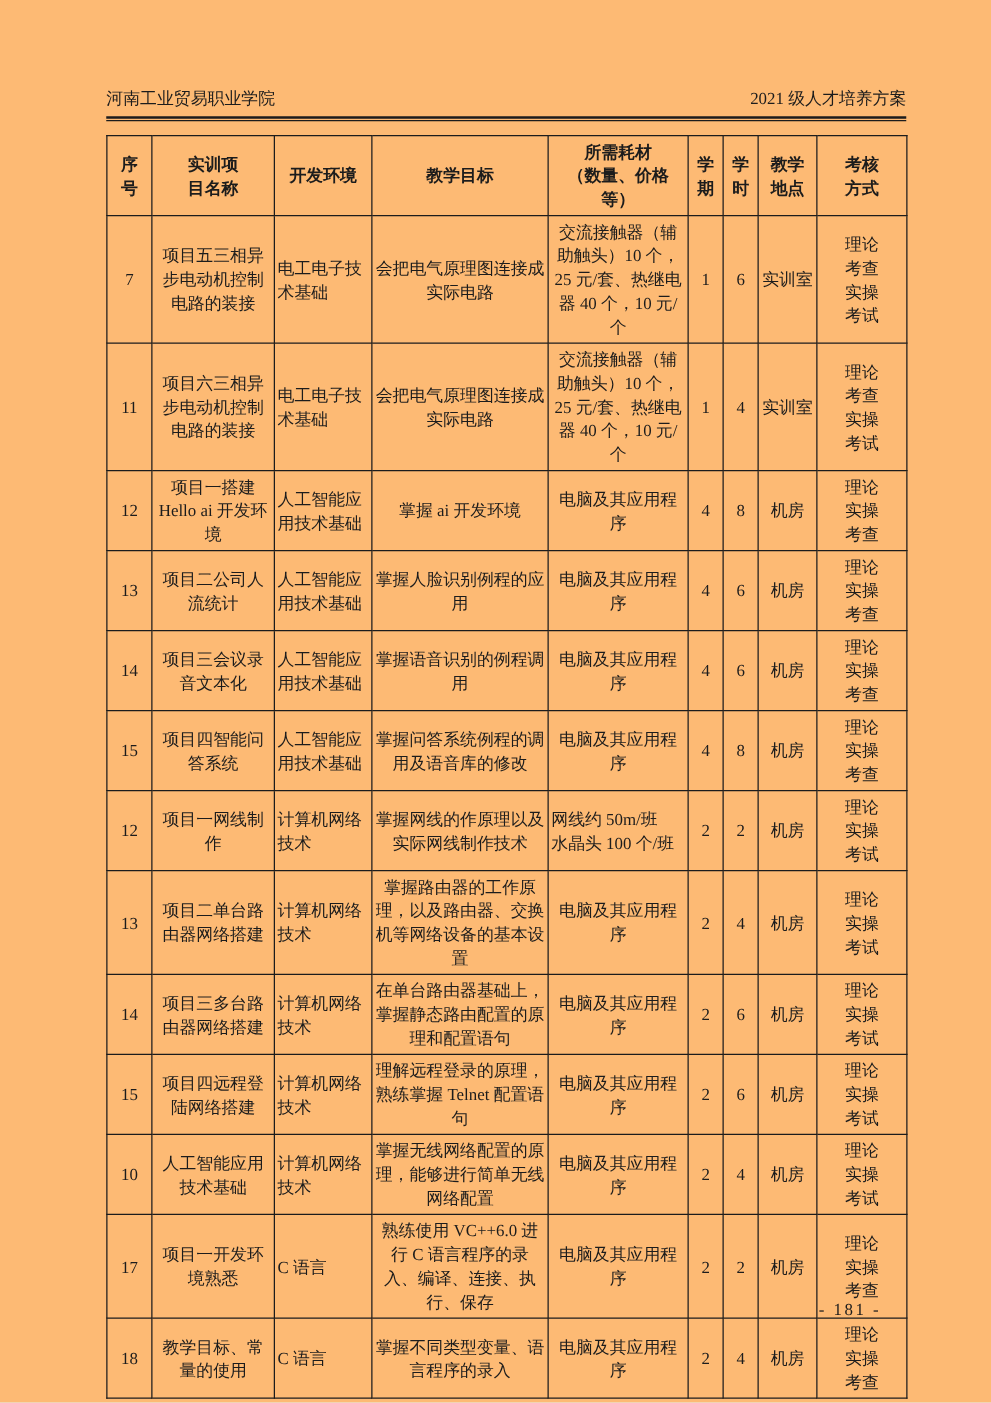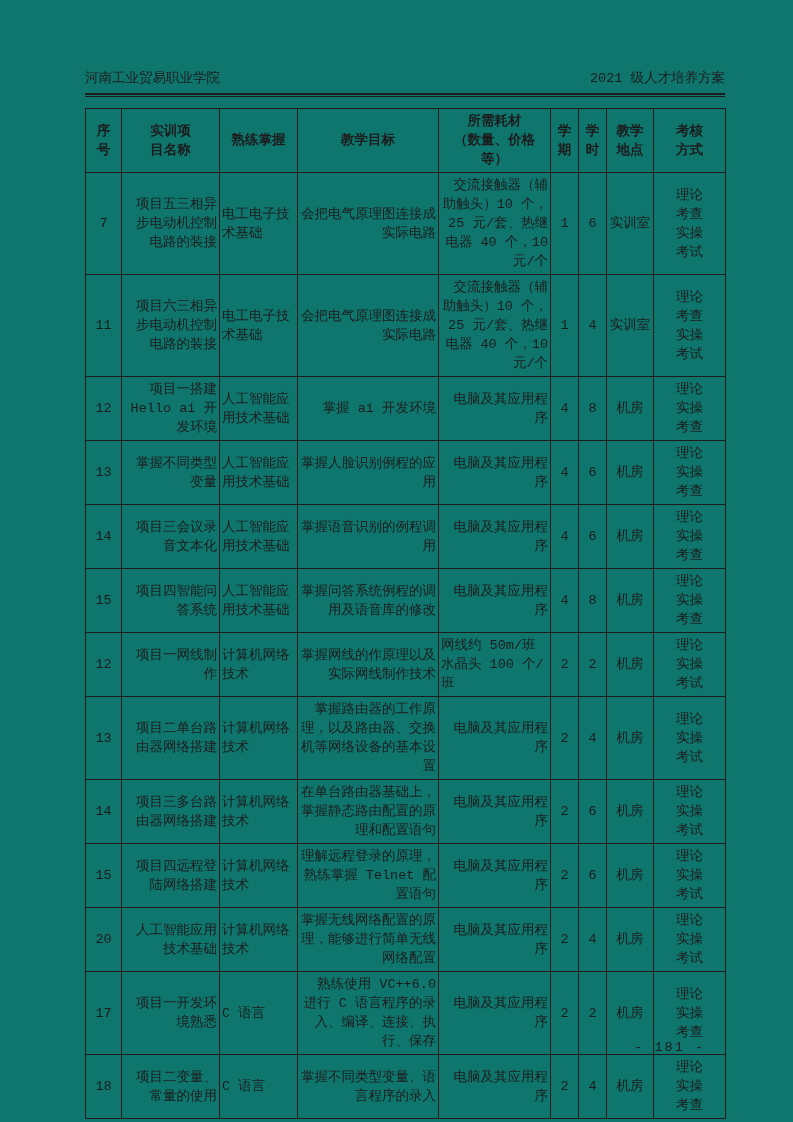--- a/index.html
+++ b/index.html
@@ -1,23 +1,23 @@
 <!DOCTYPE html>
 <html><head>
 <meta charset="utf-8">
 <style>
   * { margin:0; padding:0; box-sizing:border-box; }
   html,body { background:#e8e8e8; }
   .page {
     position:relative;
     width:793px; height:1122px;
     margin:0 auto;
-    background:#0f766e;
+    background:#fdba74;
     color:#1c1c1c;
-    font-family:Liberation Mono, monospace;
+    font-family:Liberation Serif, serif;
     overflow:hidden;
   }
   .doc-header {
     position:absolute; top:70px; left:85px; width:640px;
     display:flex; justify-content:space-between; align-items:flex-end;
     font-size:13.5px; line-height:18px;
   }
   .header-rule {
     position:absolute; top:93px; left:85px; width:640px;
     height:4px;
@@ -39,21 +39,21 @@
     padding:3px 2px;
     overflow:hidden;
   }
   table.training th {
     font-weight:bold;
     text-align:center;
     height:46px;
     font-size:13.5px;
   }
   td.c-no, td.c-semester, td.c-hours, td.c-location, td.c-assessment { text-align:center; }
-  td.c-project, td.c-objective, td.c-materials { text-align:right; }
+  td.c-project, td.c-objective, td.c-materials { text-align:center; }
   td.c-course { text-align:left; padding-left:3px; }
   td.center-text { text-align:left; }
   .col-no { width:36px; }
   .col-project { width:98px; }
   .col-course { width:78px; }
   .col-objective { width:141px; }
   .col-materials { width:112px; }
   .col-semester { width:28px; }
   .col-hours { width:28px; }
   .col-location { width:47px; }
@@ -86,21 +86,21 @@
         <col class="col-hours">
         <col class="col-location">
         <col class="col-assessment">
       </colgroup>
     <thead>
       <tr>
           <th>序
 号</th>
           <th>实训项
 目名称</th>
-          <th>熟练掌握</th>
+          <th>开发环境</th>
           <th>教学目标</th>
           <th>所需耗材
 （数量、价格等）</th>
           <th>学
 期</th>
           <th>学
 时</th>
           <th>教学
 地点</th>
           <th>考核
@@ -144,21 +144,21 @@
           <td class="c-materials">电脑及其应用程序</td>
           <td class="c-semester">4</td>
           <td class="c-hours">8</td>
           <td class="c-location">机房</td>
           <td class="c-assessment">理论
 实操
 考查</td>
         </tr>
         <tr>
           <td class="c-no">13</td>
-          <td class="c-project">掌握不同类型变量</td>
+          <td class="c-project">项目二公司人流统计</td>
           <td class="c-course">人工智能应用技术基础</td>
           <td class="c-objective">掌握人脸识别例程的应用</td>
           <td class="c-materials">电脑及其应用程序</td>
           <td class="c-semester">4</td>
           <td class="c-hours">6</td>
           <td class="c-location">机房</td>
           <td class="c-assessment">理论
 实操
 考查</td>
         </tr>
@@ -235,21 +235,21 @@
           <td class="c-objective">理解远程登录的原理，熟练掌握 Telnet 配置语句</td>
           <td class="c-materials">电脑及其应用程序</td>
           <td class="c-semester">2</td>
           <td class="c-hours">6</td>
           <td class="c-location">机房</td>
           <td class="c-assessment">理论
 实操
 考试</td>
         </tr>
         <tr>
-          <td class="c-no">20</td>
+          <td class="c-no">10</td>
           <td class="c-project">人工智能应用技术基础</td>
           <td class="c-course">计算机网络技术</td>
           <td class="c-objective">掌握无线网络配置的原理，能够进行简单无线网络配置</td>
           <td class="c-materials">电脑及其应用程序</td>
           <td class="c-semester">2</td>
           <td class="c-hours">4</td>
           <td class="c-location">机房</td>
           <td class="c-assessment">理论
 实操
 考试</td>
@@ -262,21 +262,21 @@
           <td class="c-materials">电脑及其应用程序</td>
           <td class="c-semester">2</td>
           <td class="c-hours">2</td>
           <td class="c-location">机房</td>
           <td class="c-assessment">理论
 实操
 考查</td>
         </tr>
         <tr>
           <td class="c-no">18</td>
-          <td class="c-project">项目二变量、常量的使用</td>
+          <td class="c-project">教学目标、常量的使用</td>
           <td class="c-course center-text">C 语言</td>
           <td class="c-objective">掌握不同类型变量、语言程序的录入</td>
           <td class="c-materials">电脑及其应用程序</td>
           <td class="c-semester">2</td>
           <td class="c-hours">4</td>
           <td class="c-location">机房</td>
           <td class="c-assessment">理论
 实操
 考查</td>
         </tr>

